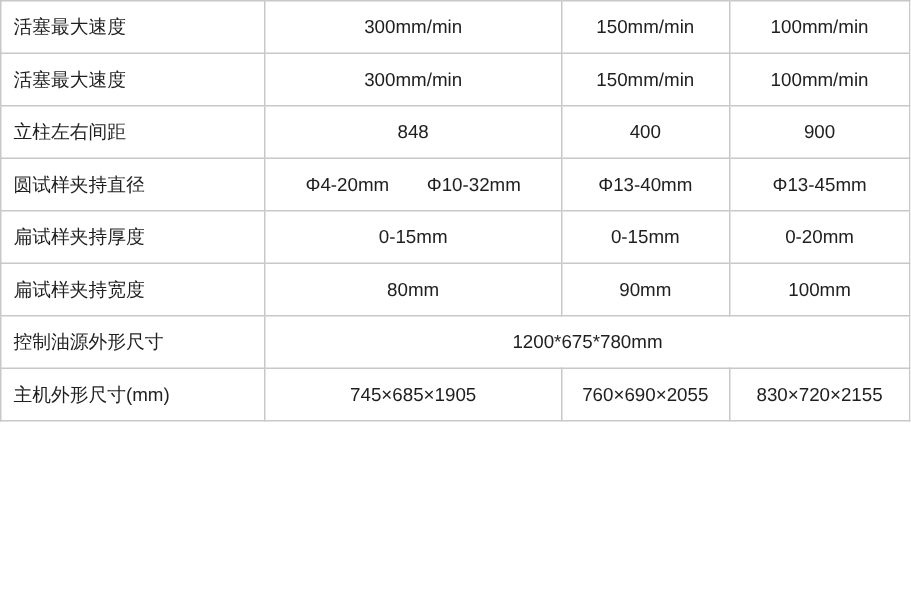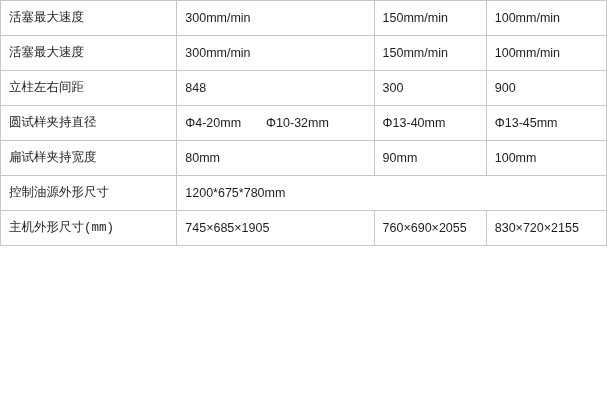--- a/index.html
+++ b/index.html
@@ -26,24 +26,23 @@
     height: 34px;
     line-height: 1.15;
     vertical-align: middle;
     color: #1f1f1f;
     white-space: nowrap;
     overflow: hidden;
   }
   td.label {
     text-align: left;
     padding-left: 8px;
-    font-family: Liberation Mono, monospace;
   }
   td.value {
-    text-align: left;
+    text-align: center;
   }
   tr.clipped-row td {
     height: 14px;
     padding-top: 0;
     padding-bottom: 0;
     border-top: none;
   }
   
   col.c-label { width: 176px; }
   col.c-a { width: 197px; }
@@ -69,28 +68,34 @@
       </tr>
       <tr>
         <td class="label">活塞最大速度</td>
         <td class="value">300mm/min</td>
         <td class="value">150mm/min</td>
         <td class="value">100mm/min</td>
       </tr>
       <tr>
         <td class="label">立柱左右间距</td>
         <td class="value">848</td>
-        <td class="value">300</td>
+        <td class="value">400</td>
         <td class="value">900</td>
       </tr>
       <tr>
         <td class="label">圆试样夹持直径</td>
         <td class="value">Φ4-20mm　　Φ10-32mm</td>
         <td class="value">Φ13-40mm</td>
         <td class="value">Φ13-45mm</td>
+      </tr>
+      <tr>
+        <td class="label">扁试样夹持厚度</td>
+        <td class="value">0-15mm</td>
+        <td class="value">0-15mm</td>
+        <td class="value">0-20mm</td>
       </tr>
       <tr>
         <td class="label">扁试样夹持宽度</td>
         <td class="value">80mm</td>
         <td class="value">90mm</td>
         <td class="value">100mm</td>
       </tr>
       <tr>
         <td class="label">控制油源外形尺寸</td>
         <td class="value" colspan="3">1200*675*780mm</td>

